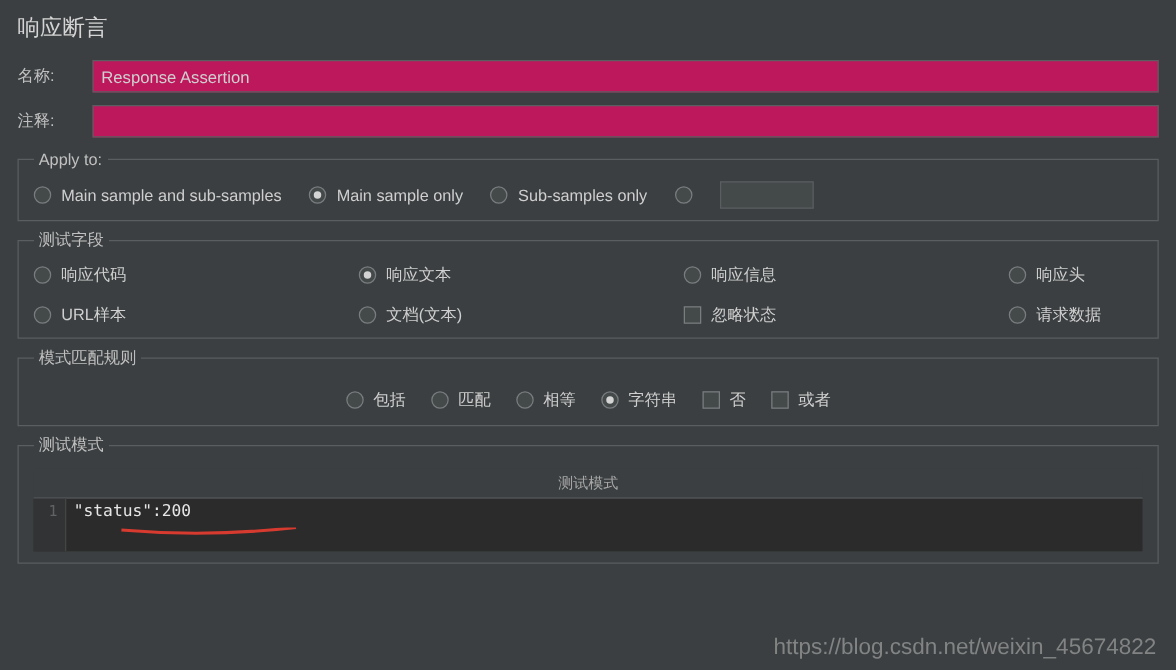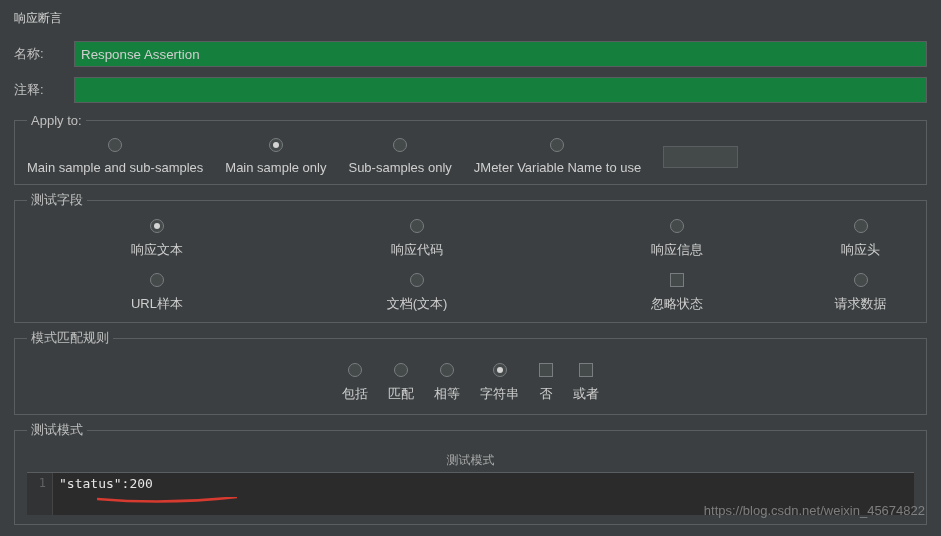--- a/index.html
+++ b/index.html
@@ -7,36 +7,36 @@
       background: #3b3f41;
       color: #c8c8c8;
       font-family: Arial, "Microsoft YaHei", sans-serif;
       font-size: 13px;
       width: 941px;
       height: 536px;
       overflow: hidden;
       padding: 10px 14px;
     }
     .header-title {
-      font-size: 12px;
+      font-size: 18px;
       color: #d4d4d4;
       margin-bottom: 14px;
     }
     .field-row {
       display: flex;
       align-items: center;
       margin-bottom: 10px;
     }
     .field-label {
       width: 60px;
       color: #c0c0c0;
     }
     .text-input {
       flex: 1;
-      background: #15803d;
+      background: #be185d;
       border: 1px solid #5a5e60;
       color: #cfcfcf;
       height: 26px;
       padding: 2px 6px;
       outline: none;
     }
     fieldset {
       border: 1px solid #5a5e60;
       margin-top: 6px;
       padding: 10px 12px 9px 12px;
@@ -59,21 +59,20 @@
       row-gap: 14px;
       align-items: center;
     }
     .radio-item, .check-item {
       display: inline-flex;
       align-items: center;
       gap: 8px;
       color: #cfcfcf;
       cursor: pointer;
       white-space: nowrap;
-      flex-direction: column;
     }
     .radio-dot {
       width: 14px; height: 14px;
       border-radius: 50%;
       border: 1px solid #7a7d7f;
       background: #44494a;
       display: inline-flex;
       align-items: center;
       justify-content: center;
       flex-shrink: 0;
@@ -141,23 +140,23 @@
       position: absolute;
       left: 44px;
       top: 18px;
       width: 140px;
       height: 6px;
     }
     .underline-red svg { width: 100%; height: 100%; }
     .watermark {
       position: absolute;
       right: 16px;
-      bottom: 18px;
+      bottom: 8px;
       color: #9a9a9a;
-      font-size: 13px;
+      font-size: 18px;
       opacity: 0.75;
     }
   </style>
 </head>
 <body>
 
 <div class="header-title">响应断言</div>
 
 <div class="field-row">
   <div class="field-label">名称:</div>
@@ -178,36 +177,35 @@
     <span class="radio-item">
       <span class="radio-dot selected"></span>
       <span>Main sample only</span>
     </span>
     <span class="radio-item">
       <span class="radio-dot"></span>
       <span>Sub-samples only</span>
     </span>
     <span class="radio-item">
       <span class="radio-dot"></span>
-      <span>JMeter Variable Name to use</span>
     </span>
     <input class="var-input" value="" style="">
   </div>
 </fieldset>
 
 <fieldset>
   <legend>测试字段</legend>
   <div class="radio-grid">
     <span class="radio-item">
+      <span class="radio-dot"></span>
+      <span>响应代码</span>
+    </span>
+    <span class="radio-item">
       <span class="radio-dot selected"></span>
       <span>响应文本</span>
-    </span>
-    <span class="radio-item">
-      <span class="radio-dot"></span>
-      <span>响应代码</span>
     </span>
     <span class="radio-item">
       <span class="radio-dot"></span>
       <span>响应信息</span>
     </span>
     <span class="radio-item">
       <span class="radio-dot"></span>
       <span>响应头</span>
     </span>
     <span class="radio-item">

